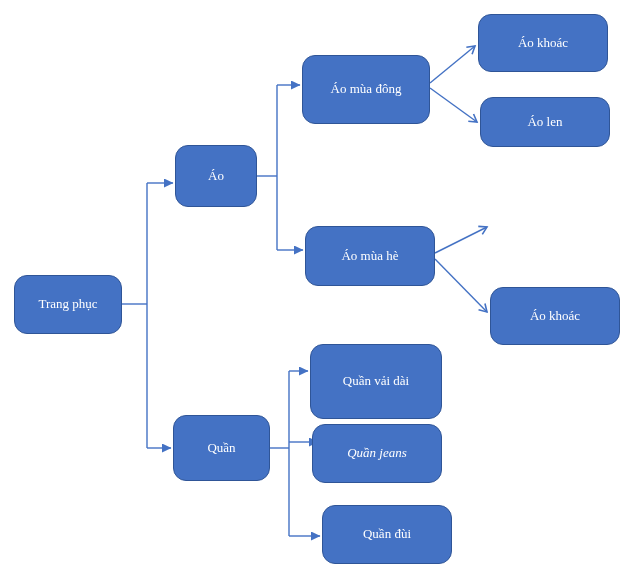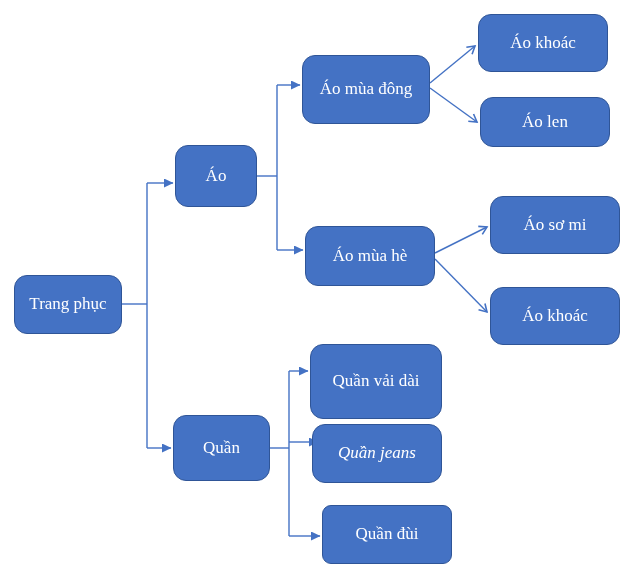--- a/index.html
+++ b/index.html
@@ -25,39 +25,39 @@
   .node {
     position: absolute;
     box-sizing: border-box;
     background: var(--node-fill, #4472C4);
     border: 1.6px solid var(--node-border, #2F5597);
     border-radius: 13px;
     color: var(--node-text, #ffffff);
     display: flex;
     align-items: center;
     justify-content: center;
-    font-size: 17px;
+    font-size: 13px;
     line-height: 1.1;
     text-align: center;
     padding: 2px 4px;
     cursor: default;
   }
   
   .n-trang-phuc  { left: 14px;  top: 275px; width: 108px; height: 59px; text-align: right; }
   .n-ao          { left: 175px; top: 145px; width: 82px;  height: 62px; }
   .n-quan        { left: 173px; top: 415px; width: 97px;  height: 66px; }
   .n-ao-mua-dong { left: 302px; top: 55px;  width: 128px; height: 69px; }
   .n-ao-mua-he   { left: 305px; top: 226px; width: 130px; height: 60px; }
   .n-ao-khoac    { left: 478px; top: 14px;  width: 130px; height: 58px; }
   .n-ao-len      { left: 480px; top: 97px;  width: 130px; height: 50px; }
   .n-ao-so-mi    { left: 490px; top: 196px; width: 130px; height: 58px; }
   .n-ao-phong    { left: 490px; top: 287px; width: 130px; height: 58px; }
   .n-quan-vai-dai{ left: 310px; top: 344px; width: 132px; height: 75px; }
   .n-quan-jeans  { left: 312px; top: 424px; width: 130px; height: 59px; font-style: italic; }
-  .n-quan-dui    { left: 322px; top: 505px; width: 130px; height: 59px; border-radius: 9px; }
+  .n-quan-dui    { left: 322px; top: 505px; width: 130px; height: 59px; }
 </style>
 </head>
 <body>
 
 <div class="canvas">
 
   <svg class="connector-layer" width="626" height="570" viewBox="0 0 626 570" aria-hidden="true">
     <defs>
       <marker id="tri" markerUnits="userSpaceOnUse" markerWidth="10" markerHeight="9" refX="9" refY="4.5" orient="auto">
         <path d="M0,0 L9.5,4.5 L0,9 Z" fill="#4472C4"></path>
@@ -100,21 +100,20 @@
   <div class="node n-ao">Áo</div>
 
   <div class="node n-ao-mua-dong">Áo mùa đông</div>
 
   <div class="node n-ao-mua-he">Áo mùa hè</div>
 
   <div class="node n-ao-khoac">Áo khoác</div>
 
   <div class="node n-ao-len">Áo len</div>
 
-  <div class="node n-ao-so-mi">Áo sơ mi</div>
 
   <div class="node n-ao-phong">Áo khoác</div>
 
   <div class="node n-quan-vai-dai">Quần vải dài</div>
 
   <div class="node n-quan-jeans">Quần jeans</div>
 
   <div class="node n-quan-dui">Quần đùi</div>
 
 </div>

